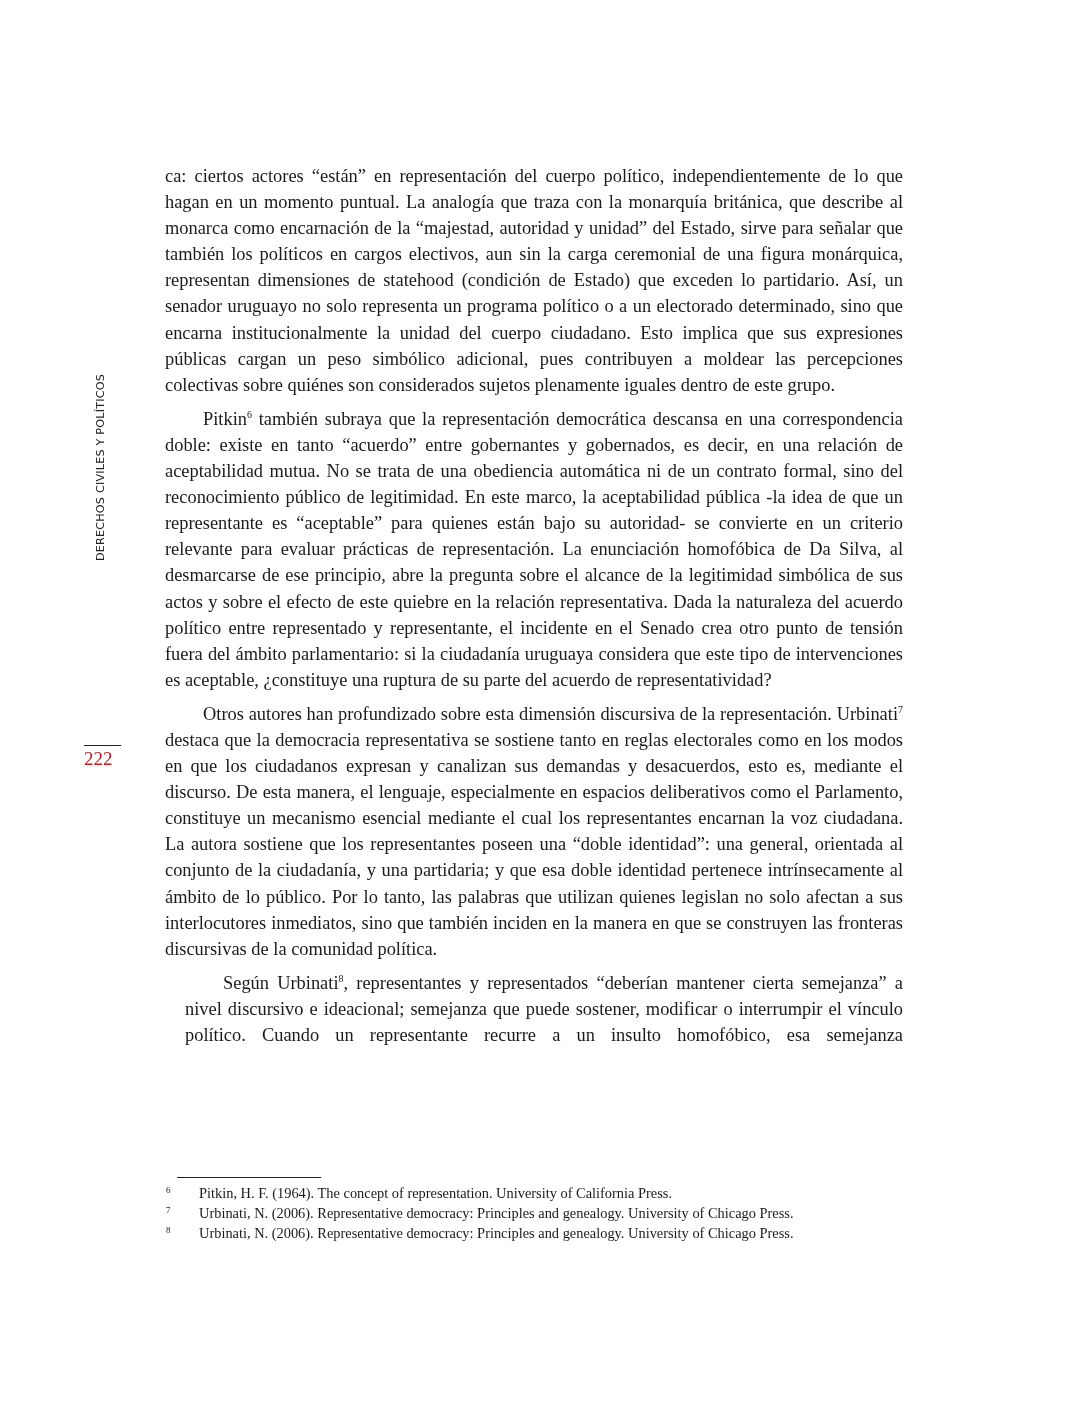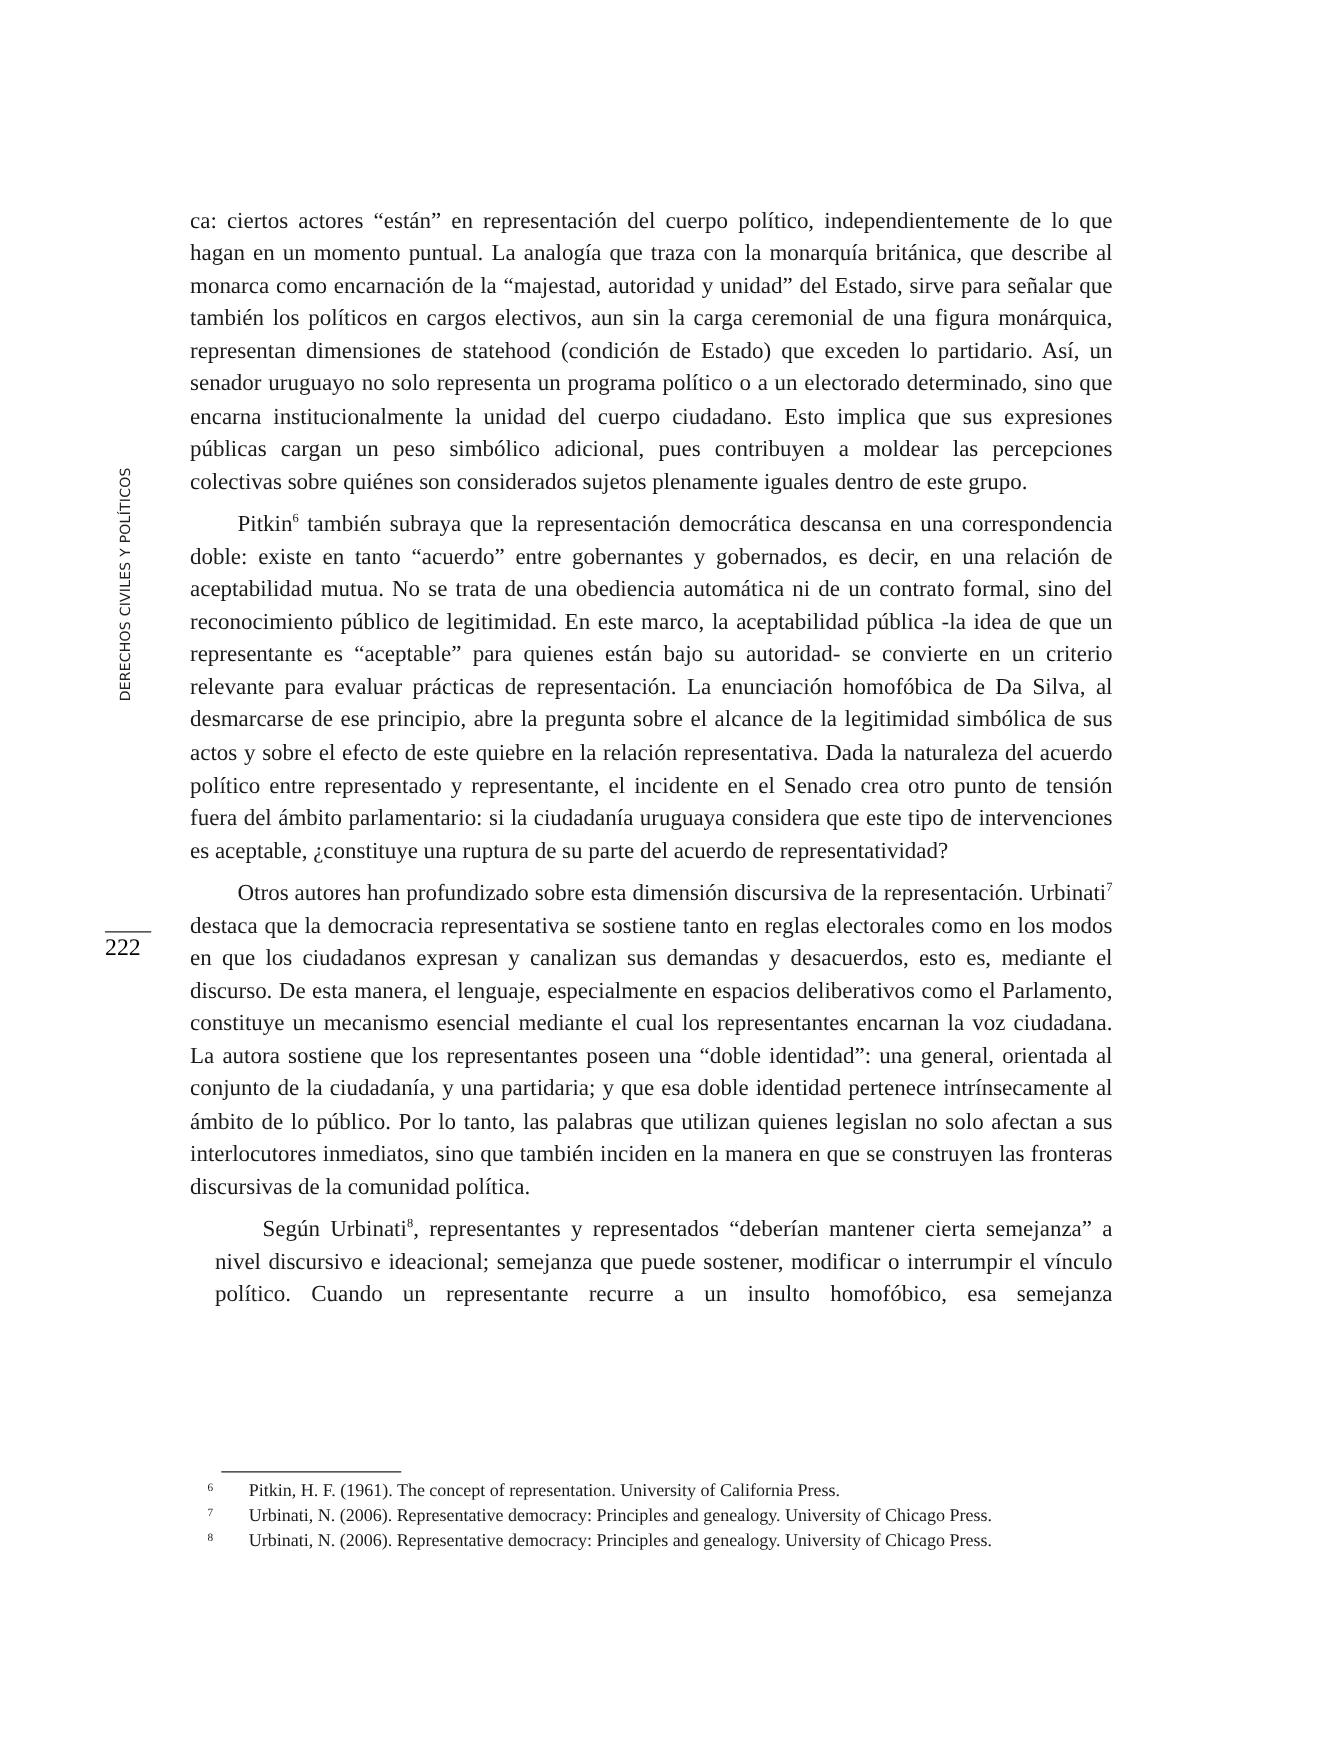--- a/index.html
+++ b/index.html
@@ -40,26 +40,26 @@
     width: 38px;
   }
   .page-number-rule {
     border-top: 1.3px solid #222;
     width: 37px;
     margin-bottom: 2px;
   }
   .page-number {
     font-family: "Liberation Serif", serif;
     font-size: 19px;
-    color: #000000;
+    color: #b91c1c;
     line-height: 22px;
   }
   .main-text {
     position: absolute;
-    left: 152px;
+    left: 165px;
     top: 163px;
     width: 738px;
     font-family: "Liberation Serif", serif;
     font-size: 18.4px;
     line-height: 26.1px;
     text-align: justify;
     hyphens: manual;
   }
   .main-text p {
     margin: 0 0 8px 0;
@@ -124,21 +124,21 @@
   <p class="indent" style="text-align-last: justify; margin-left: 20px;">
     <span>Según Urbinati</span><sup>8</sup><span>, representantes y representados “deberían mantener cierta semejanza” a nivel discursivo e ideacional; semejanza que puede sostener, modificar o interrumpir el vínculo político. Cuando un representante recurre a un insulto homofóbico, esa semejanza</span>
   </p>
 </div>
 
 <div class="footnote-rule"></div>
 
 <div class="footnotes">
   <div class="footnote">
     <span class="fn-num">6</span>
-    <span>Pitkin, H. F. (1961). The concept of representation. University of California Press.</span>
+    <span>Pitkin, H. F. (1964). The concept of representation. University of California Press.</span>
   </div>
   <div class="footnote">
     <span class="fn-num">7</span>
     <span>Urbinati, N. (2006). Representative democracy: Principles and genealogy. University of Chicago Press.</span>
   </div>
   <div class="footnote">
     <span class="fn-num">8</span>
     <span>Urbinati, N. (2006). Representative democracy: Principles and genealogy. University of Chicago Press.</span>
   </div>
 </div>

